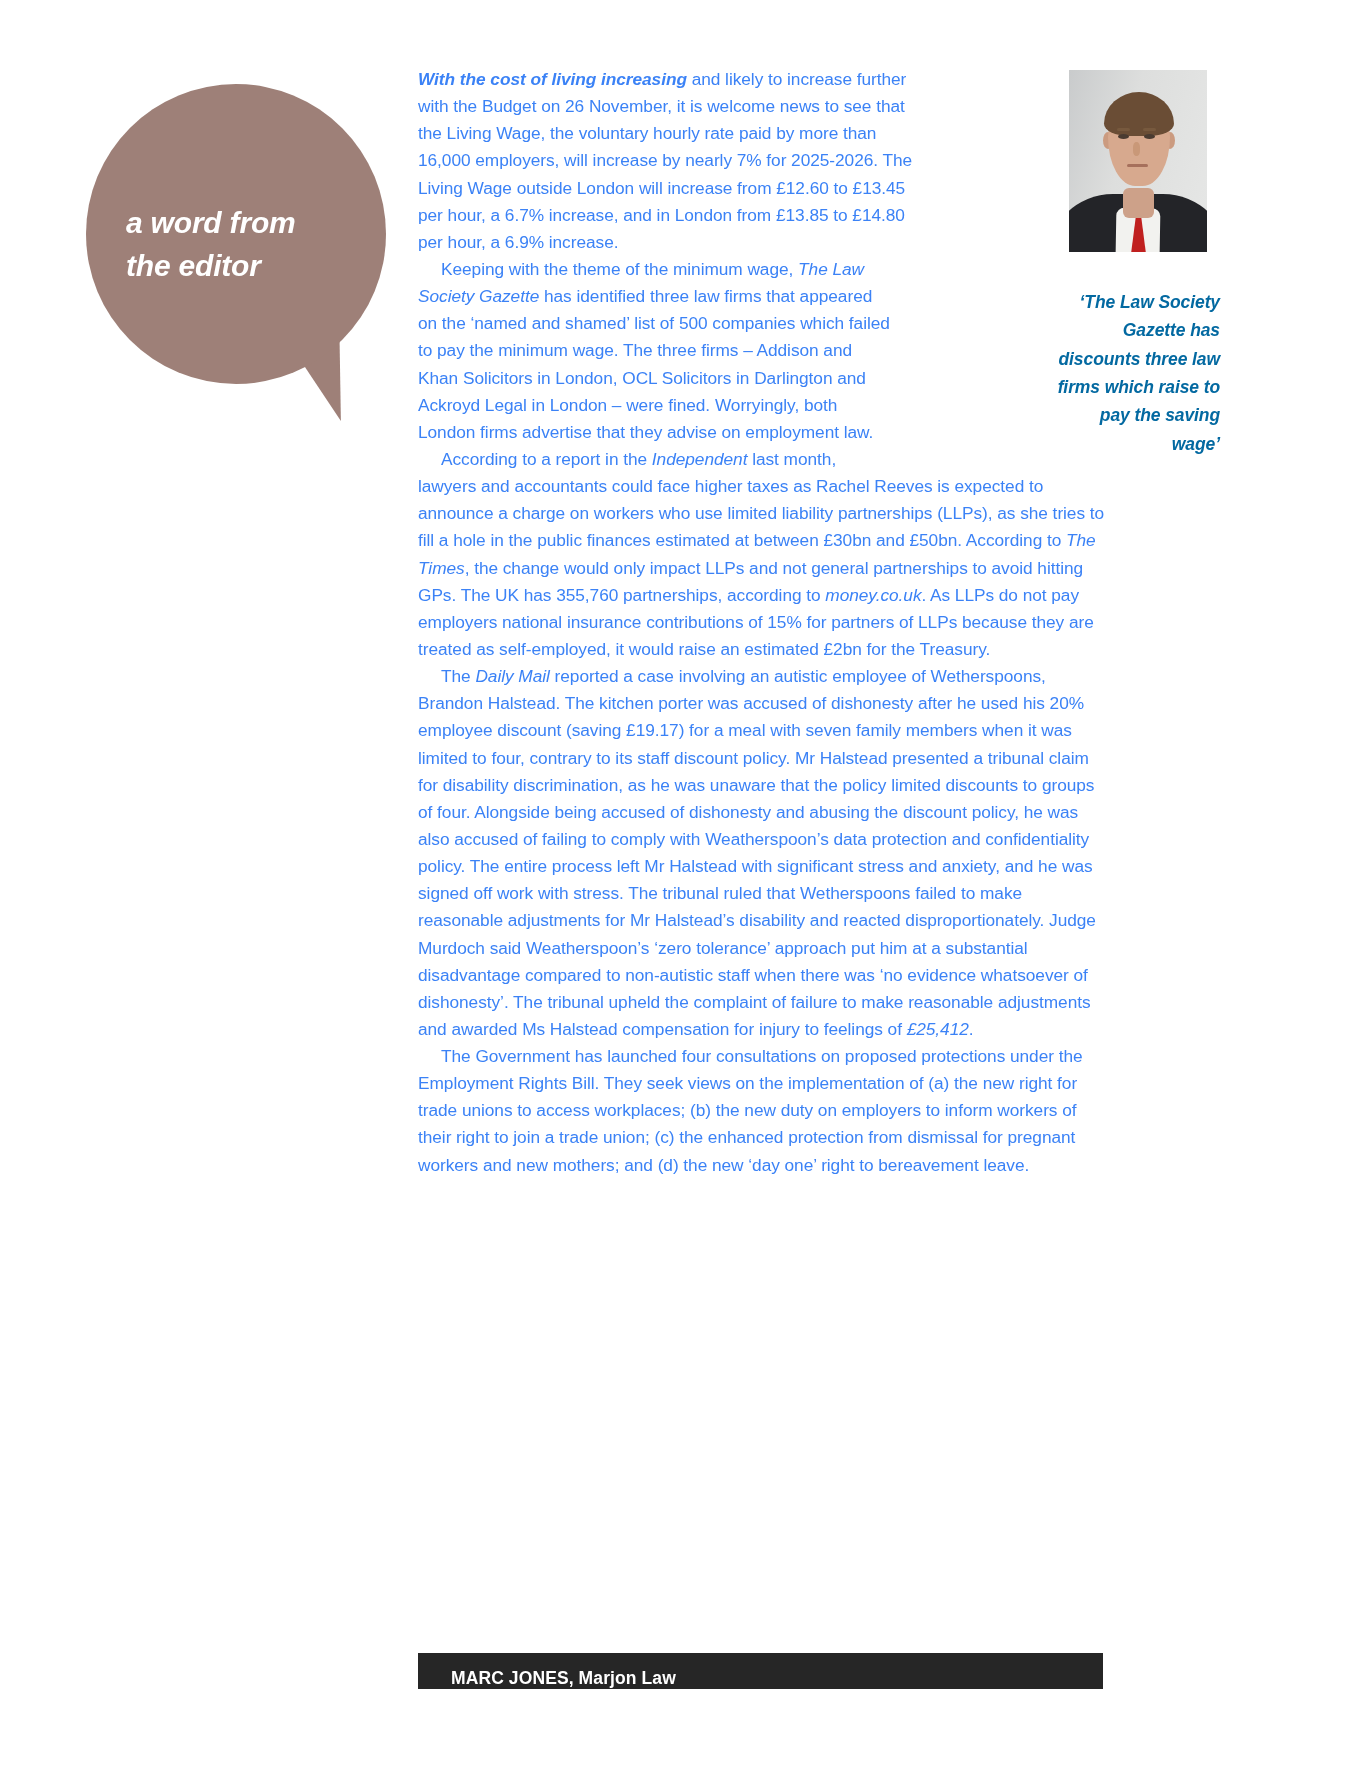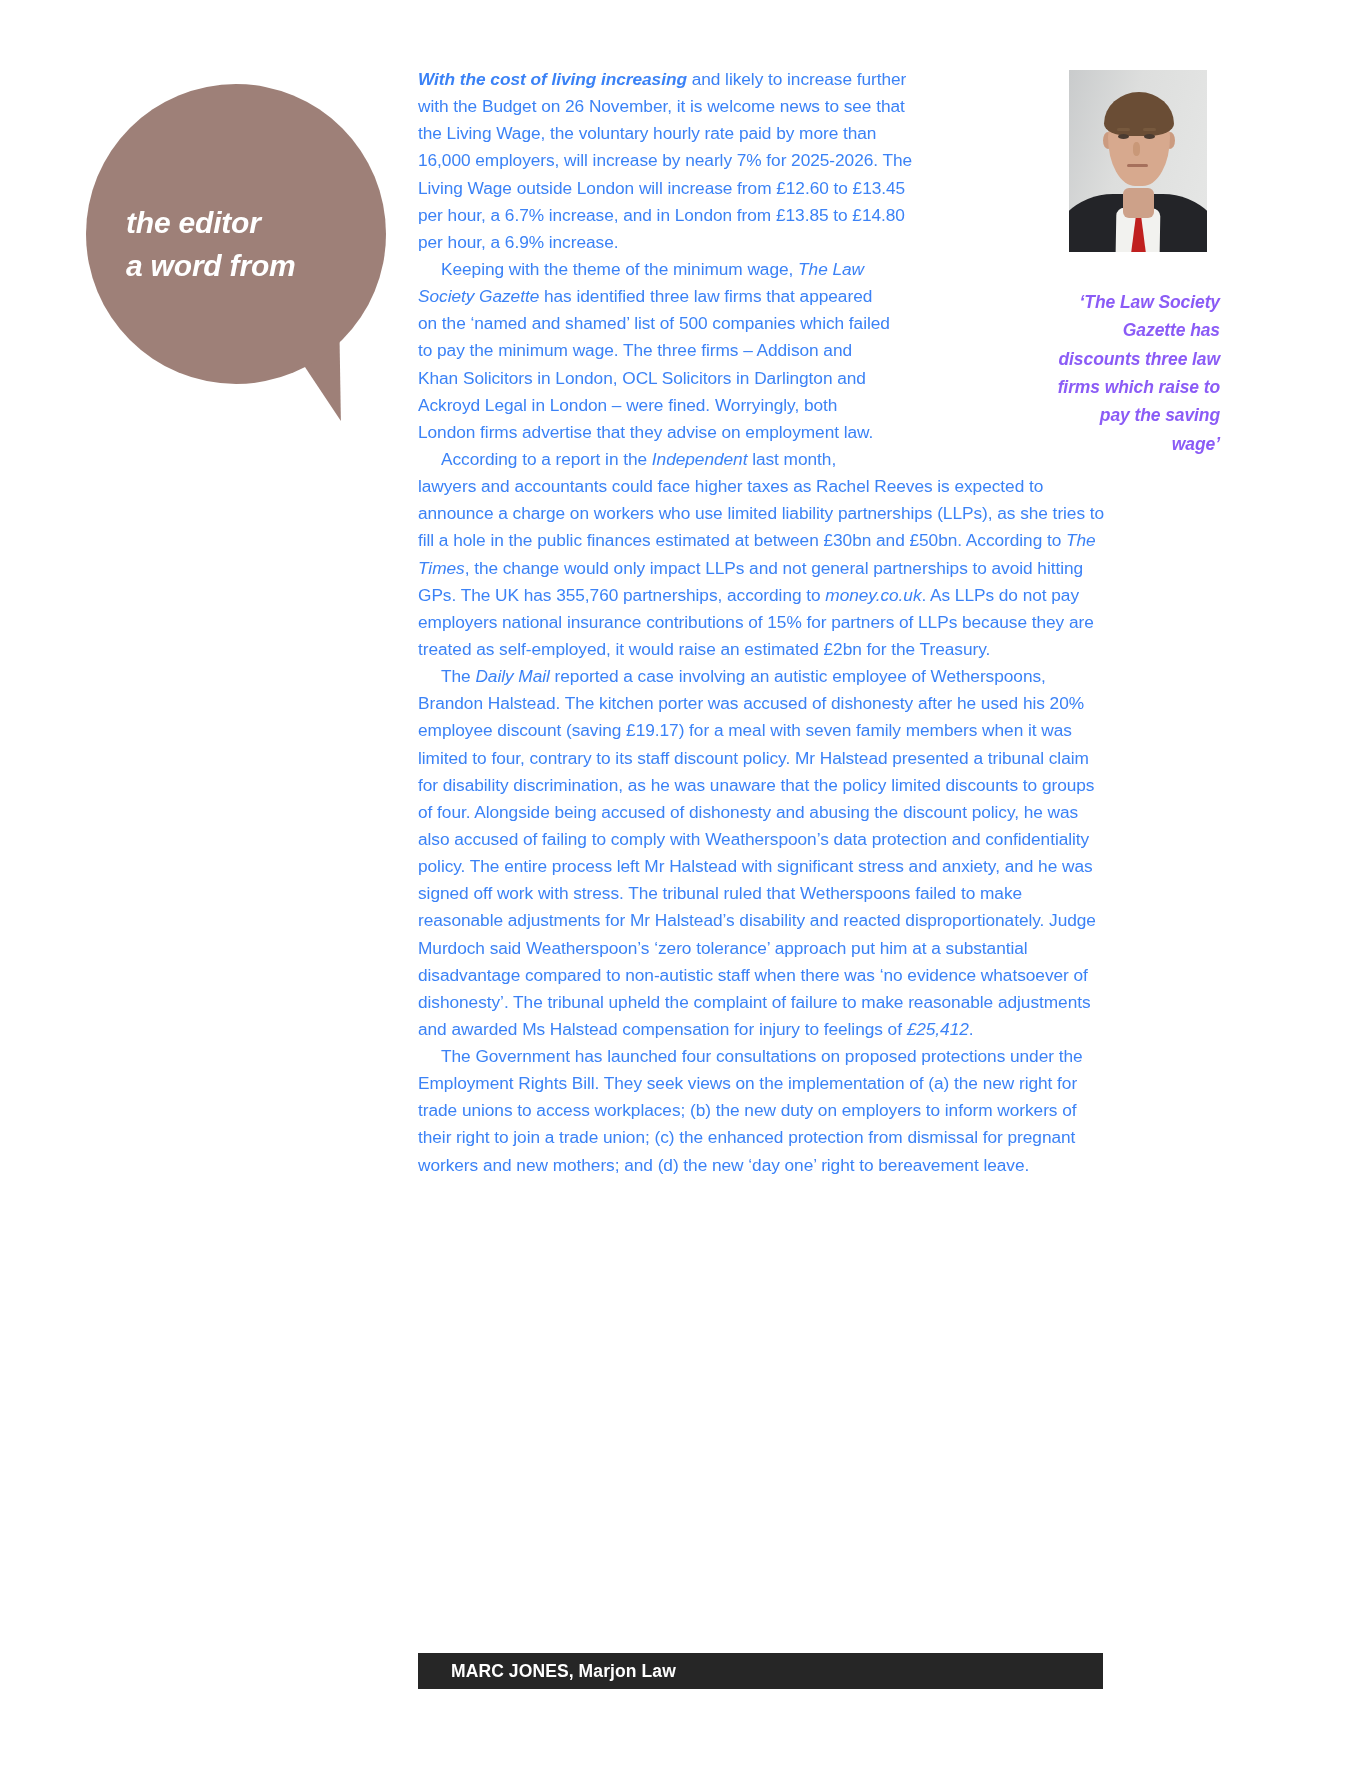--- a/index.html
+++ b/index.html
@@ -200,21 +200,21 @@
     border-radius: 3px;
   }
 
   
   #pullquote {
     position: absolute;
     left: 1013px;
     top: 288px;
     width: 207px;
     text-align: right;
-    color: #8b5cf6;
+    color: #0369a1;
     font-size: 17.5px;
     font-weight: bold;
     font-style: italic;
     line-height: 1.62;
     letter-spacing: -0.1px;
   }
 
   
   #article {
     position: absolute;
@@ -251,40 +251,40 @@
 
   
   #byline {
     position: absolute;
     left: 418px;
     top: 1653px;
     width: 685px;
     height: 36px;
     background: #262626;
     display: flex;
-    align-items: center;
+    align-items: flex-end;
   }
   #byline .txt {
     color: #ffffff;
     font-size: 17.5px;
     padding-left: 33px;
     letter-spacing: 0.1px;
   }
   #byline .txt b { font-weight: bold; }
   #byline .txt span.role { font-weight: bold; }
 </style>
 </head>
 <body>
 
 <div id="bubble-wrap">
   <div id="bubble-tail"></div>
   <div id="bubble-circle"></div>
   <div id="bubble-label">
+    <div>a word from</div>
     <div>the editor</div>
-    <div>a word from</div>
   </div>
 </div>
 
 <div id="portrait">
   <div class="bg"></div>
   <div class="suit"></div>
   <div class="shirt"></div>
   <div class="tie"></div>
   <div class="tieknot"></div>
   <div class="neck"></div>

